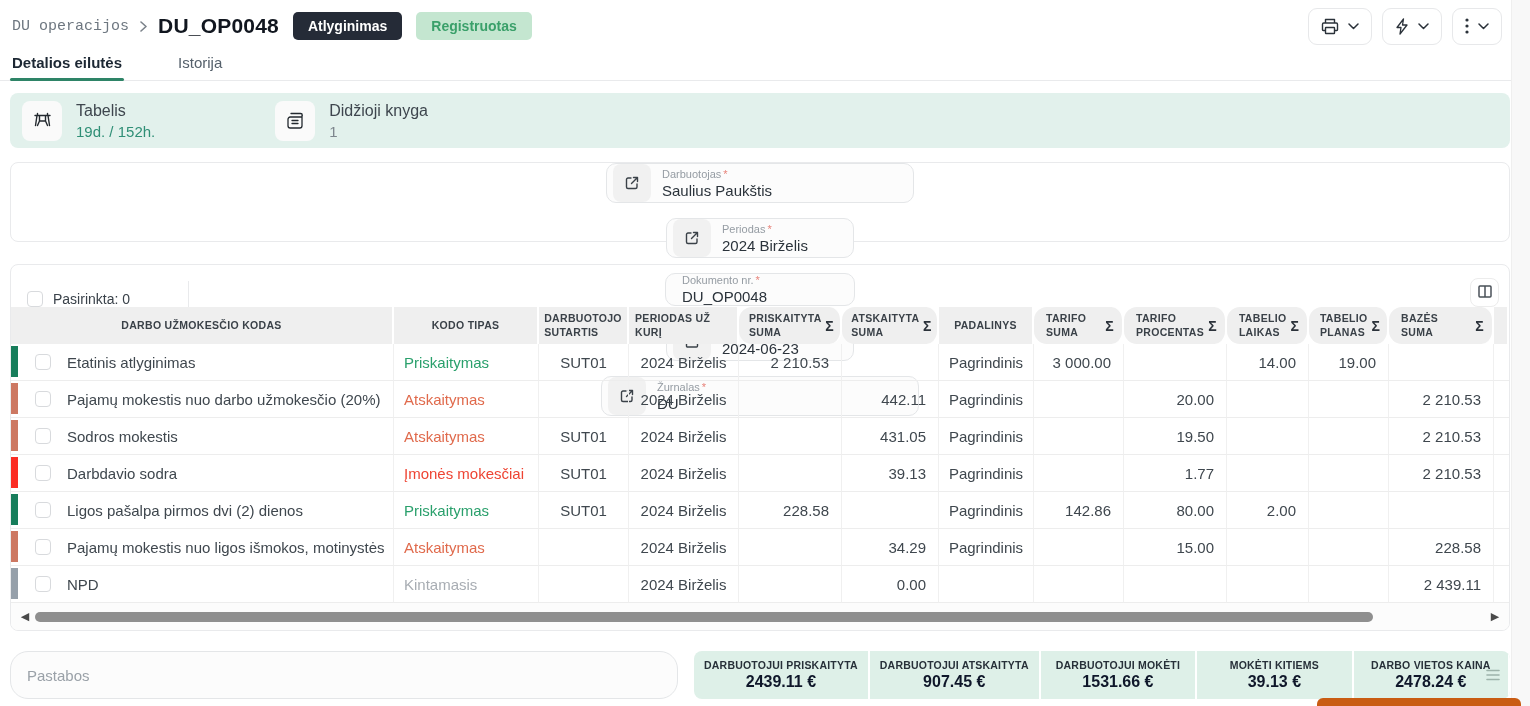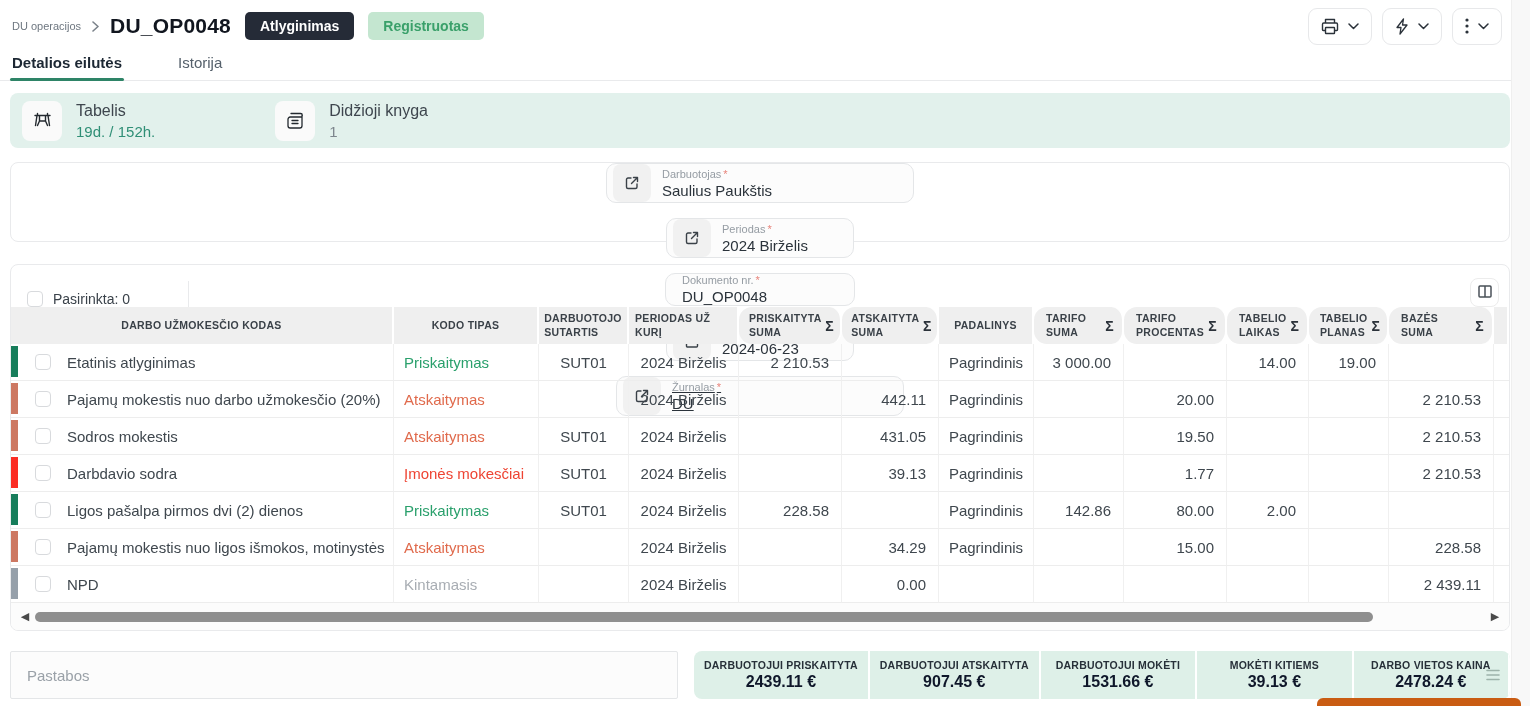--- a/index.html
+++ b/index.html
@@ -4,21 +4,21 @@
 <style>
   * { margin:0; padding:0; box-sizing:border-box; }
   html,body { width:1530px; height:706px; overflow:hidden; background:#fff;
     font-family:"Liberation Sans", sans-serif; color:#2b333b; }
   .page { position:relative; width:1530px; height:706px; }
   .gutter { position:absolute; right:0; top:0; width:19px; height:706px;
     background:#f8f8f8; border-left:1px solid #efefef; }
 
   
   .topbar { display:flex; align-items:center; padding:10px 12px 0 12px; height:42px; }
-  .crumb { font-size:11px; color:#6e7780; cursor:pointer; }
+  .crumb { font-size:15px; color:#6e7780; cursor:pointer;font-family:Liberation Mono, monospace; }
   .crumb-sep { margin:0 10px; display:flex; align-items:center; }
   .page-title { font-size:21px; font-weight:700; color:#11161f; letter-spacing:.2px; }
   .badge { font-size:14px; font-weight:600; border-radius:5px; padding:6px 15px; margin-left:14px; }
   .badge-dark { background:#252b37; color:#fff; }
   .badge-green { background:#c4e6d0; color:#3aa06a; }
   .top-actions { margin-left:auto; margin-right:16px; display:flex; gap:10px; }
   .tool-btn { display:flex; align-items:center; gap:9px; border:1px solid #e7e8ea;
     border-radius:9px; background:#fff; padding:8px 12px; cursor:pointer; height:37px; }
   .tool-btn svg { display:block; }
 
@@ -46,21 +46,21 @@
     padding:0 12px; gap:15px; background:#fff;flex-direction:column; }
   .field { display:flex; align-items:center; gap:11px; border:1px solid #e4e6e8;
     border-radius:10px; background:#fcfcfc; height:48px; padding:0 14px 0 6px; cursor:pointer; }
   .field.no-icon { padding-left:16px; }
   .field-icon { width:38px; height:38px; background:#f1f1f1; border-radius:8px;
     display:flex; align-items:center; justify-content:center; }
   .field-label { font-size:11px; color:#959ca3; margin-bottom:2px; white-space:nowrap; }
   .field-label .req { color:#e8837a; margin-left:2px; }
   .field-value { font-size:15px; color:#2b333b; white-space:nowrap; }
   .w-darbuotojas { width:308px; } .w-periodas { width:188px; } .w-dokumentas { width:190px; }
-  .w-opdata { width:188px; } .w-zurnalas { width:288px;text-decoration:underline; }
+  .w-opdata { width:188px; } .w-zurnalas { width:318px; }
 
   
   .table-panel { margin:22px 10px 0 10px; width:1500px; border:1px solid #e9eaec;
     border-radius:8px; background:#fff; overflow:hidden; }
   .tbl-toolbar { display:flex; align-items:flex-end; height:42px; padding:0 10px 0 16px; }
   .cb { width:16px; height:16px; border:1.5px solid #d8dadd; border-radius:4px;
     background:#fff; cursor:pointer; flex:none; }
   .sel-label { font-size:14px; color:#3a424a; margin-left:10px; }
   .tb-divider { width:1px; height:26px; background:#e9eaec; margin-left:58px; }
   .cols-btn { margin-left:auto; width:29px; height:29px; border:1px solid #ececec;
@@ -92,21 +92,21 @@
 
   .hscroll { display:flex; align-items:center; height:27px; background:#fcfcfc; padding:0 6px; }
   .scroll-arrow { font-size:11px; color:#4a4a4a; width:16px; text-align:center; cursor:pointer; }
   .scroll-track { flex:1; height:12px; position:relative; }
   .scroll-thumb { position:absolute; left:2px; top:1px; height:10px; width:92%;
     background:#8f8f8f; border-radius:6px; cursor:grab; }
 
   
   .bottom { margin:20px 10px 0 10px; width:1500px; display:flex; gap:16px; }
   .notes-wrap { width:668px; }
-  .notes-input { width:668px; height:48px; border:1px solid #e4e6e8; border-radius:2px;
+  .notes-input { width:668px; height:48px; border:1px solid #e4e6e8; border-radius:18px;
     background:#fcfcfc; font-family:"Liberation Sans",sans-serif; font-size:15px;
     color:#2b333b; padding:0 16px; outline:none; }
   .notes-input::placeholder { color:#9aa1a8; }
   .summary { flex:1; height:48px; display:flex; background:#fff; border-radius:8px;
     overflow:hidden; position:relative; }
   .sum-cell { background:#def0e8; border-right:2px solid #fff; flex:1;
     display:flex; flex-direction:column; align-items:center; justify-content:center; padding:0 10px; }
   .sum-cell:last-child { border-right:none; padding-right:34px; }
   .sum-label { font-size:10.5px; font-weight:700; color:#273039; letter-spacing:.02em;
     text-transform:uppercase; white-space:nowrap; }

